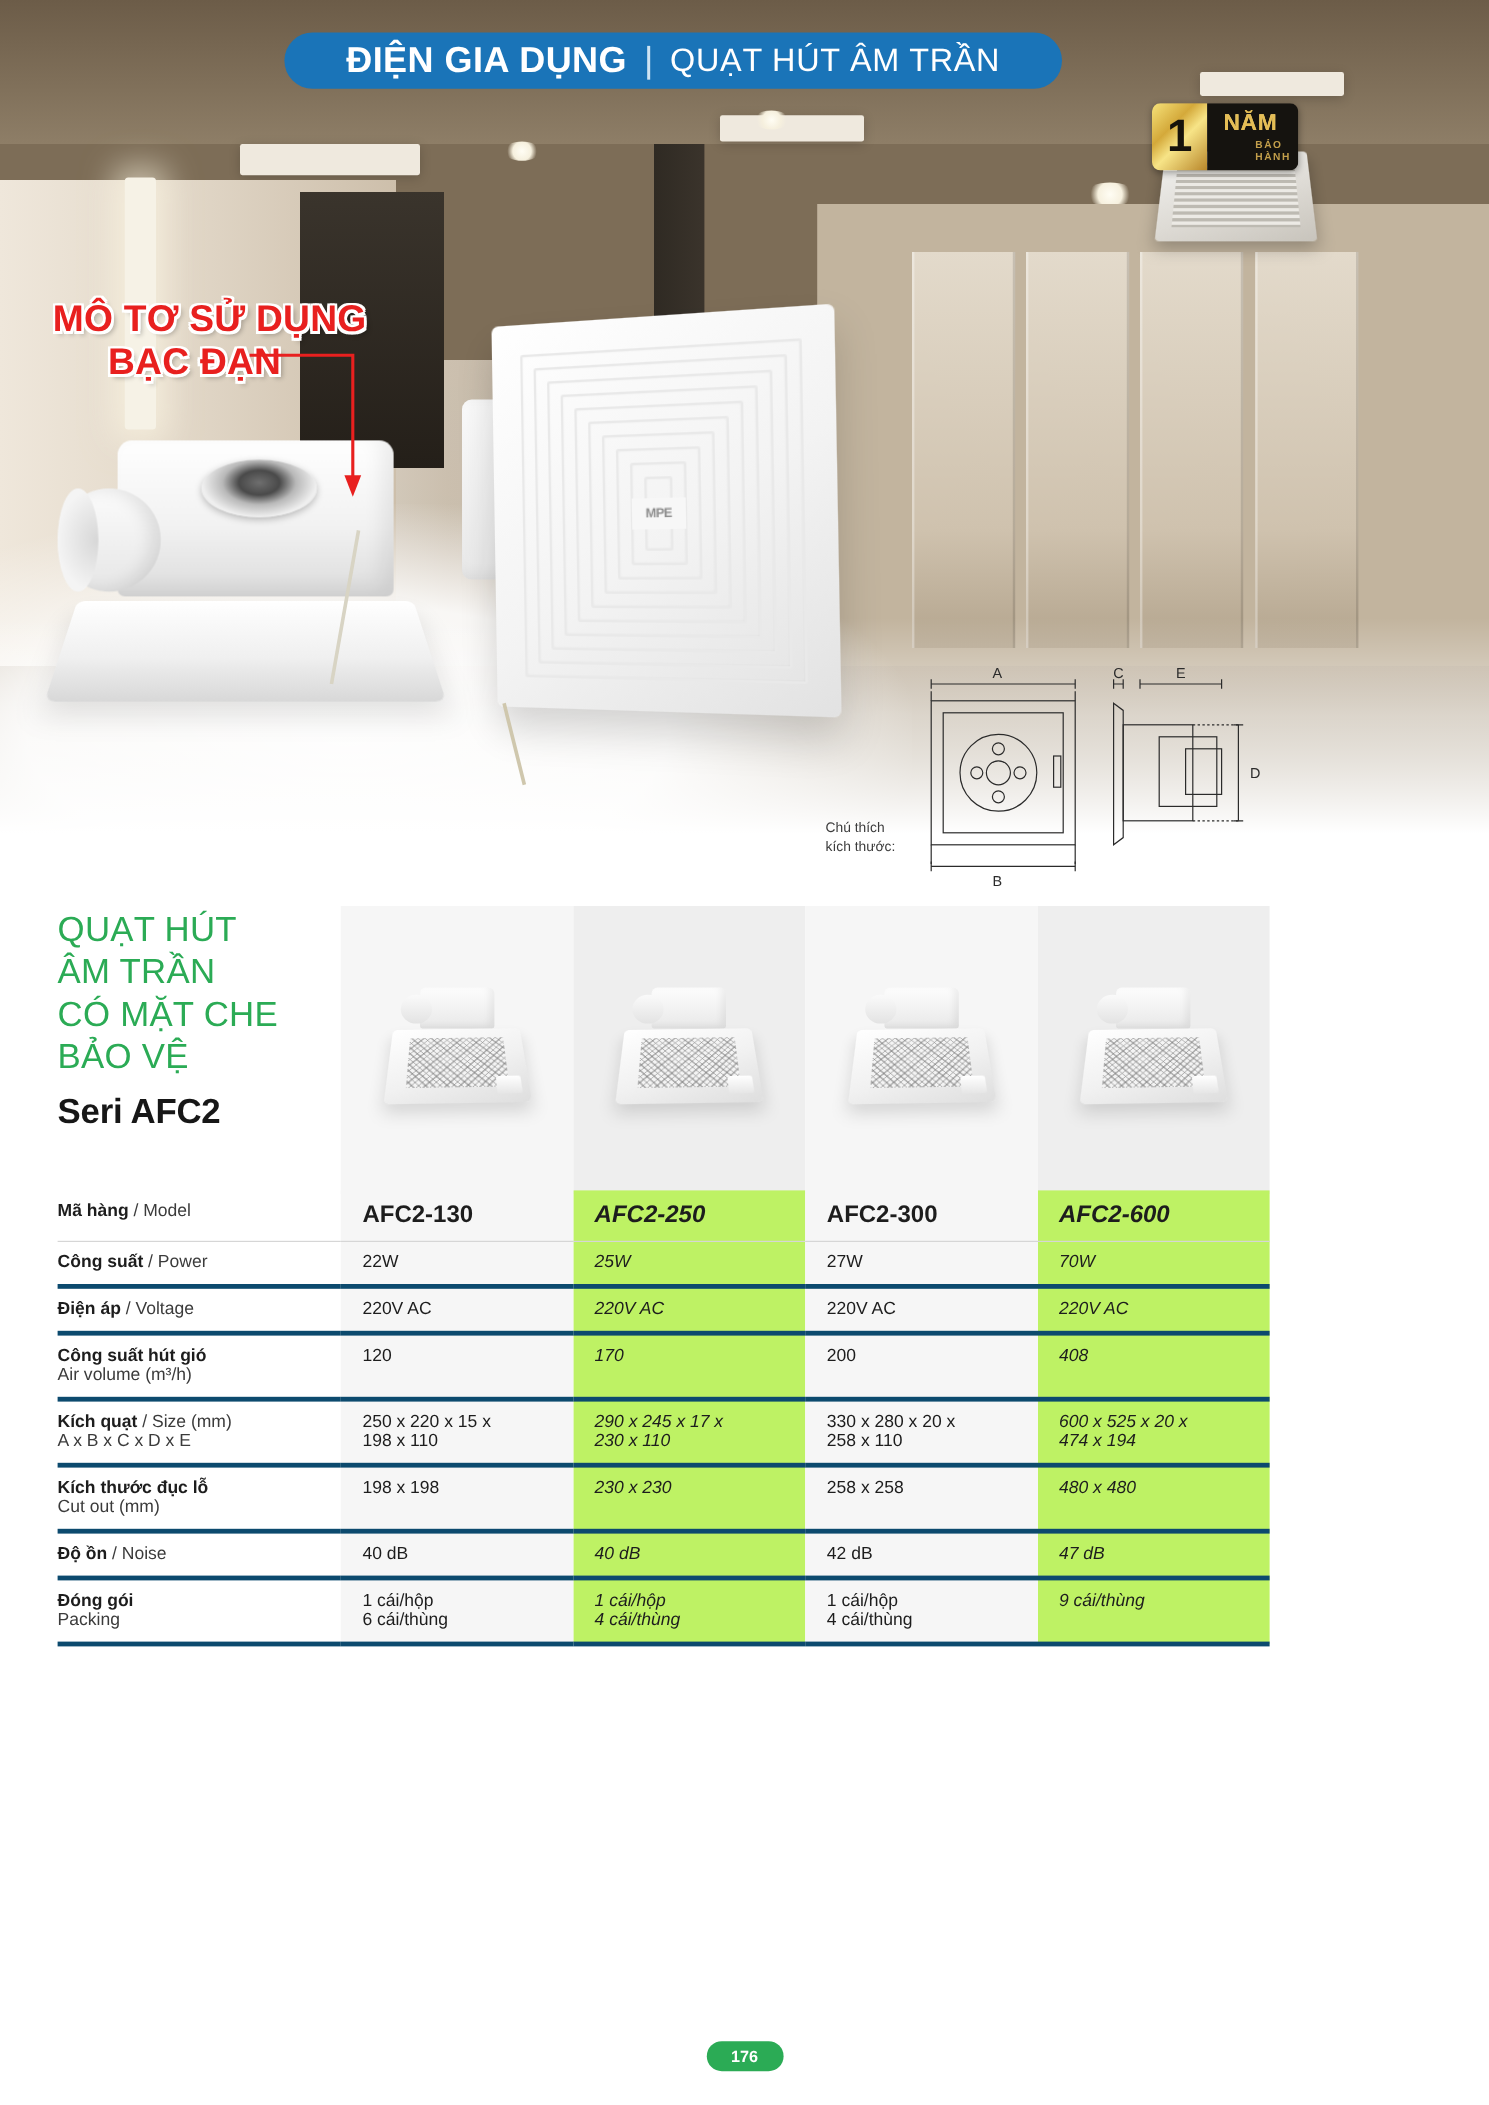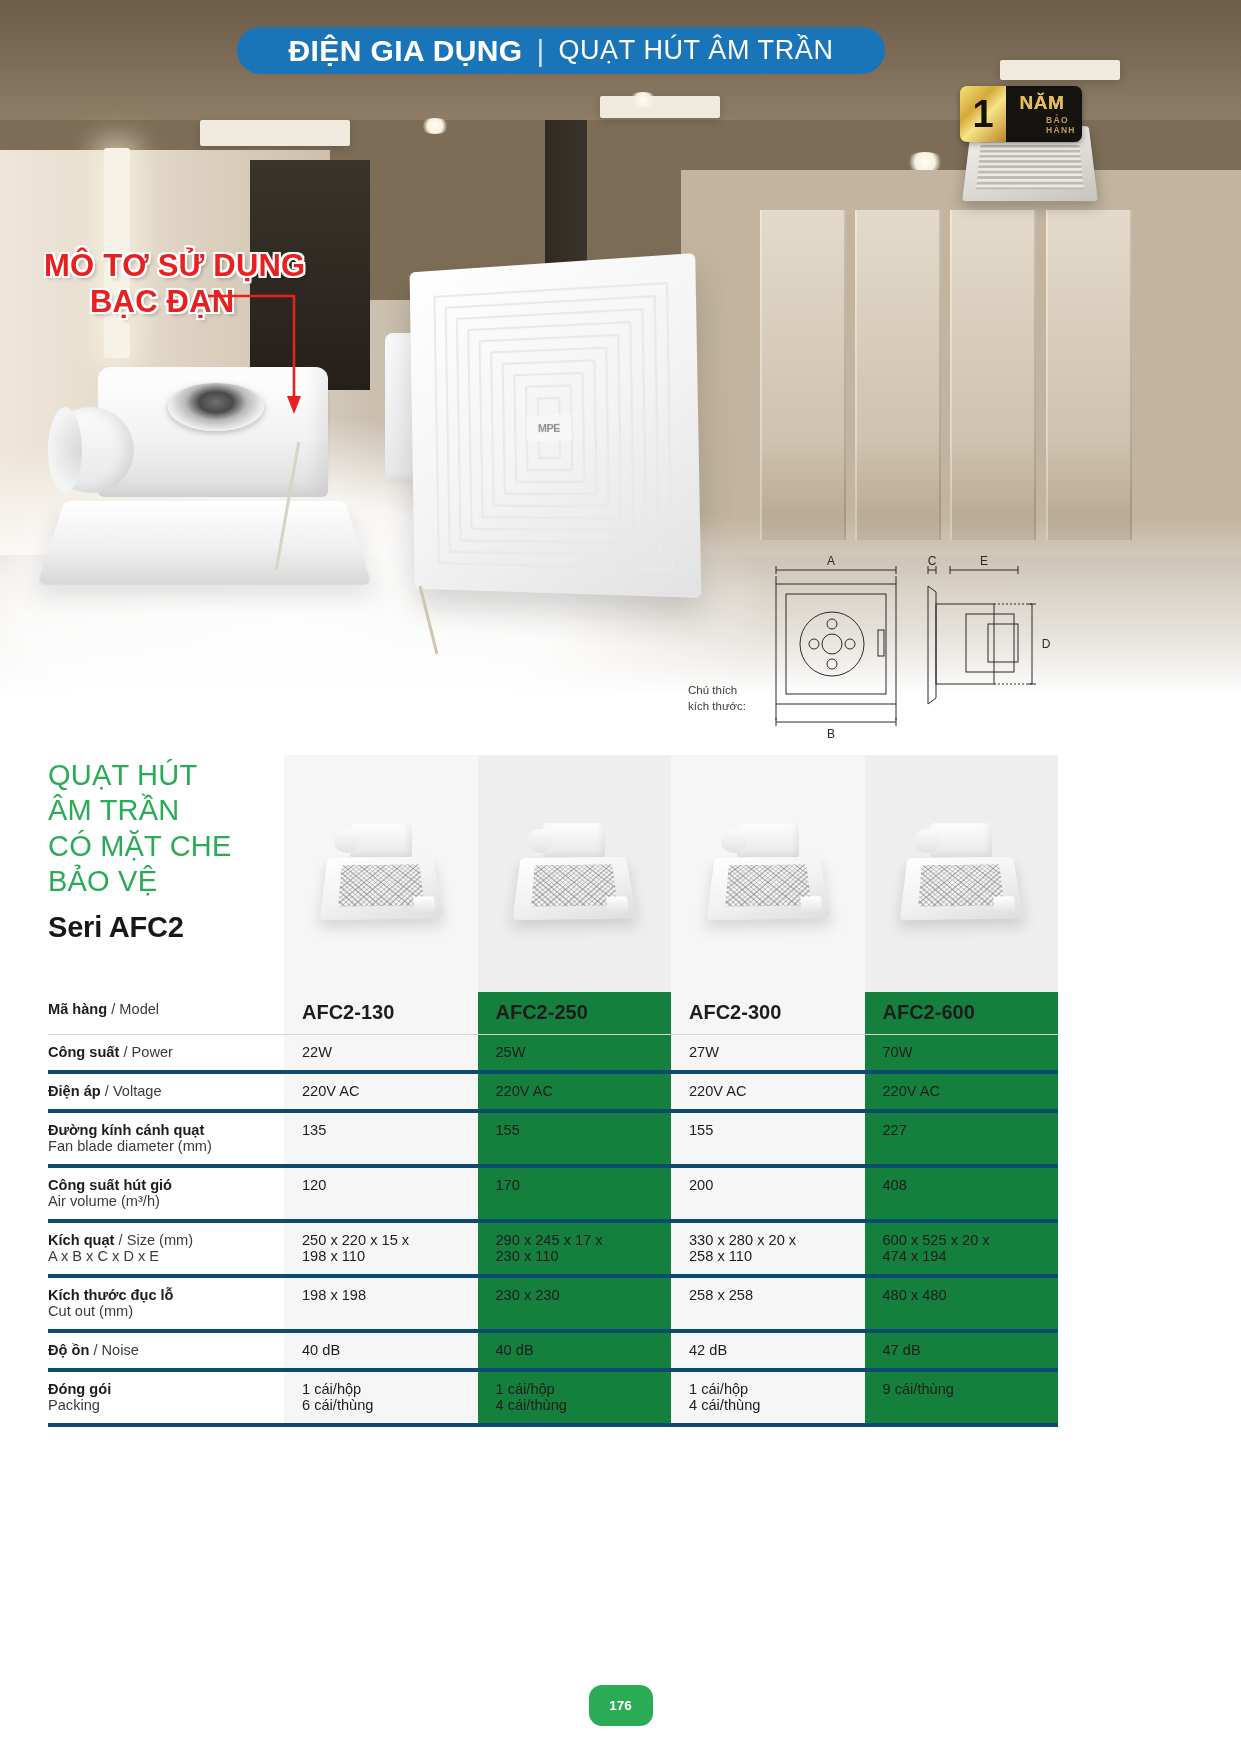--- a/index.html
+++ b/index.html
@@ -312,39 +312,39 @@
   .spec td {
     vertical-align:top;
     padding:9px 0 10px 0;
     border-bottom:4px solid #0c4a6e;
     font-size:14.6px;
     color:#1d1d1d;
   }
   .spec td.lab { width:236px; padding-right:14px; }
   .spec td.val { width:193.5px; padding-left:18px; }
   .spec td.val.shadeA { background:#f6f6f6; }
-  .spec td.val.shadeB { background:#15803d; }
+  .spec td.val.shadeB { background:#bef264;font-style:italic; }
 
   .lab-vi { font-weight:700; }
   .lab-en { font-weight:400; color:#3b3b3b; }
   .lab-sub { font-weight:400; color:#3b3b3b; display:block; }
   .slash { font-weight:400; color:#3b3b3b; }
 
   .row-model td { border-bottom:1px solid #d6d6d6; }
   .row-model .val { font-weight:700; font-size:20px; }
   .val-line2 { display:block; }
 
   .price-row td { border-bottom:none; padding-top:11px; padding-bottom:6px; }
   .price-val { color:#e8201f; font-weight:800; font-size:16.2px; }
   .price-lab .lab-vi { font-weight:700; }
 
   
   .pagenum {
     position:absolute; left:50%; transform:translateX(-50%);
-    bottom:28px; width:64px; height:41px;
+    bottom:28px; width:64px; height:25px;
     background:#2bab55; border-radius:13px;
     display:flex; align-items:center; justify-content:center;
     color:#ffffff; font-size:13.5px; font-weight:700;
     z-index:10;
   }
 </style>
 </head>
 <body>
 
 <div class="hero">
@@ -561,30 +561,20 @@
   <tr>
     <td class="lab">
       <span class="lab-vi">Điện áp</span><span class="slash"> / </span><span class="lab-en">Voltage</span>
     </td>
     <td class="val shadeA">220V AC</td>
     <td class="val shadeB">220V AC</td>
     <td class="val shadeA">220V AC</td>
     <td class="val shadeB">220V AC</td>
   </tr>
 
-  <tr>
-    <td class="lab">
-      <span class="lab-vi">Đường kính cánh quạt</span>
-      <span class="lab-sub">Fan blade diameter (mm)</span>
-    </td>
-    <td class="val shadeA">135</td>
-    <td class="val shadeB">155</td>
-    <td class="val shadeA">155</td>
-    <td class="val shadeB">227</td>
-  </tr>
 
 
   <tr>
     <td class="lab">
       <span class="lab-vi">Công suất hút gió</span>
       <span class="lab-sub">Air volume (m³/h)</span>
     </td>
     <td class="val shadeA">120</td>
     <td class="val shadeB">170</td>
     <td class="val shadeA">200</td>

